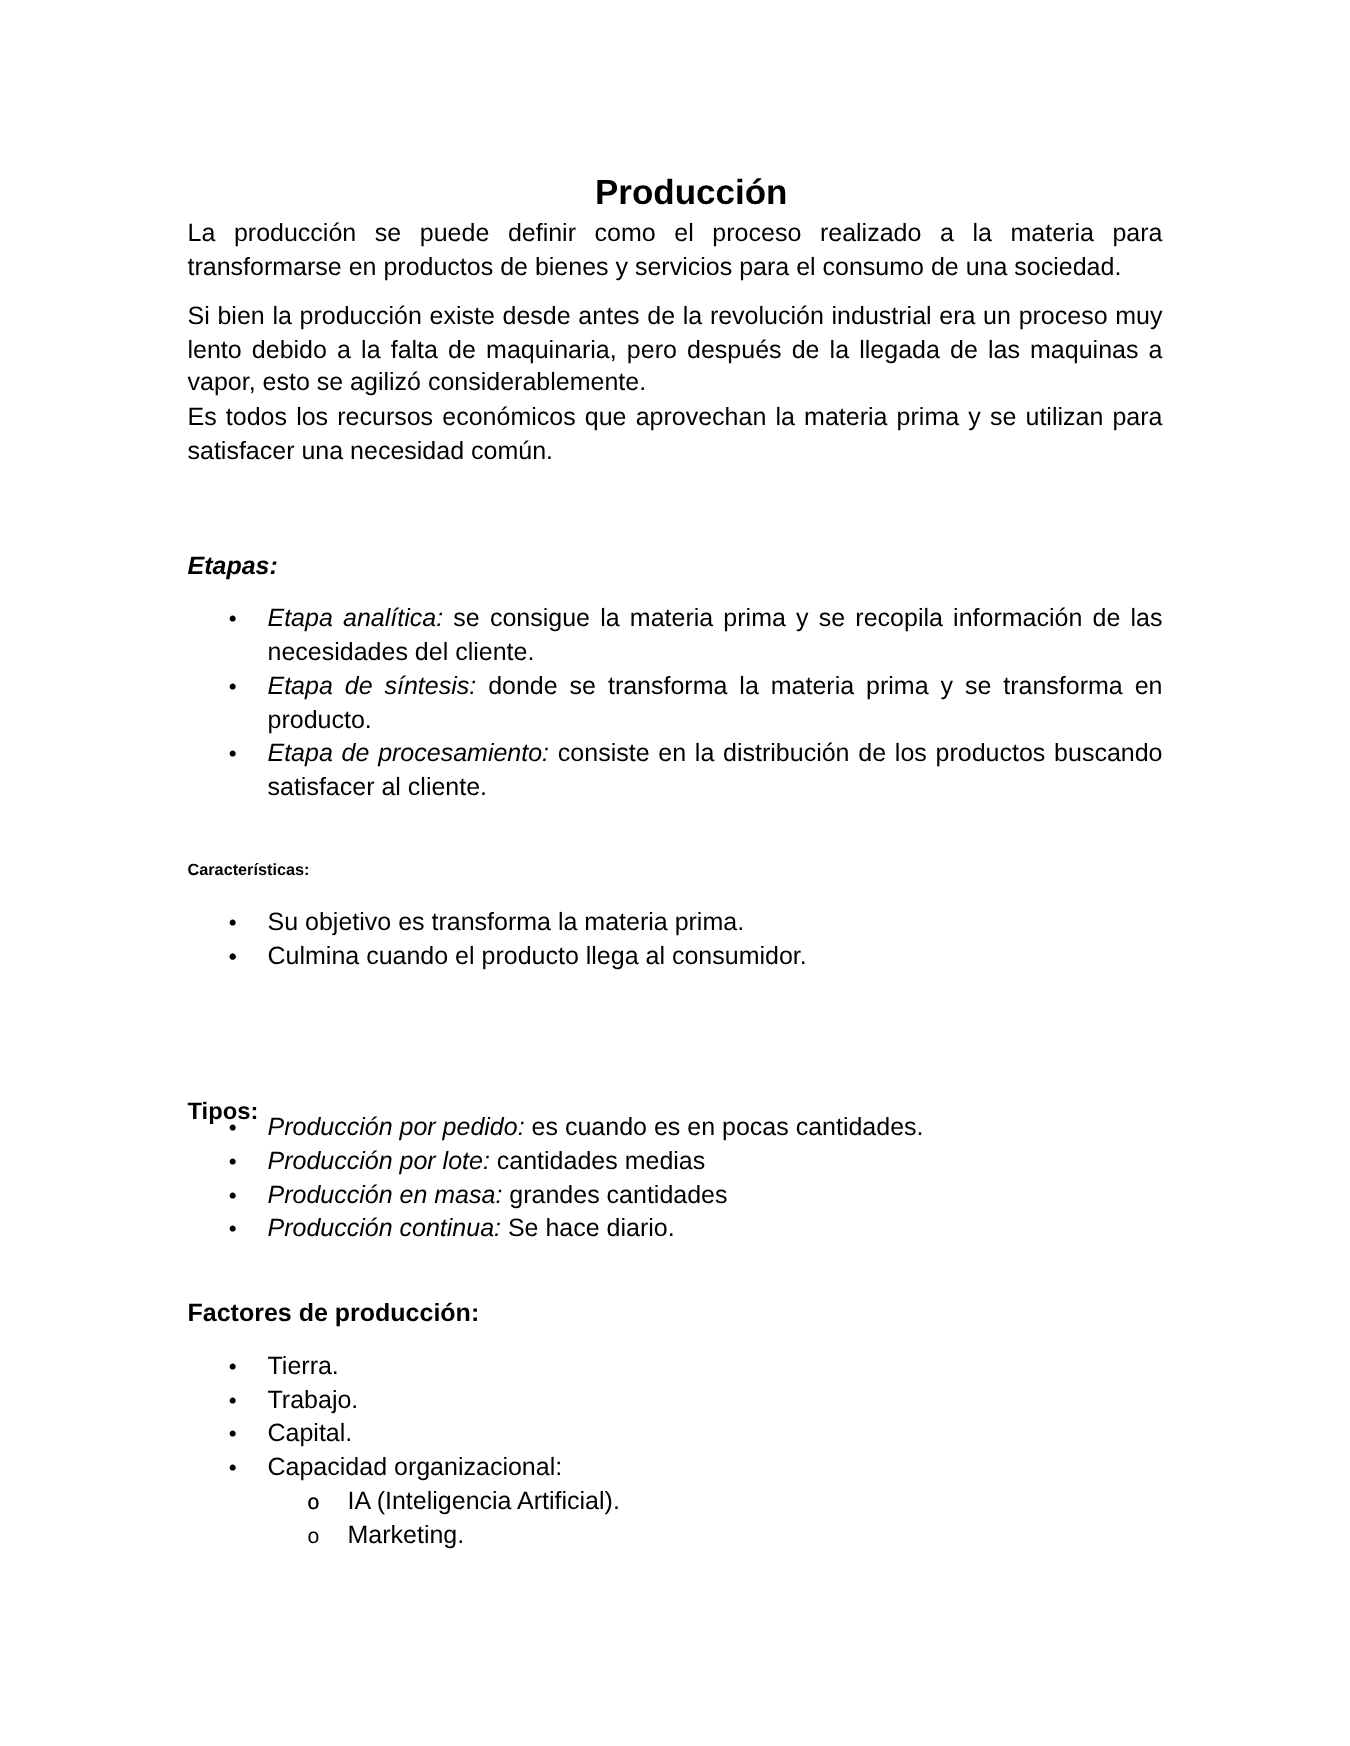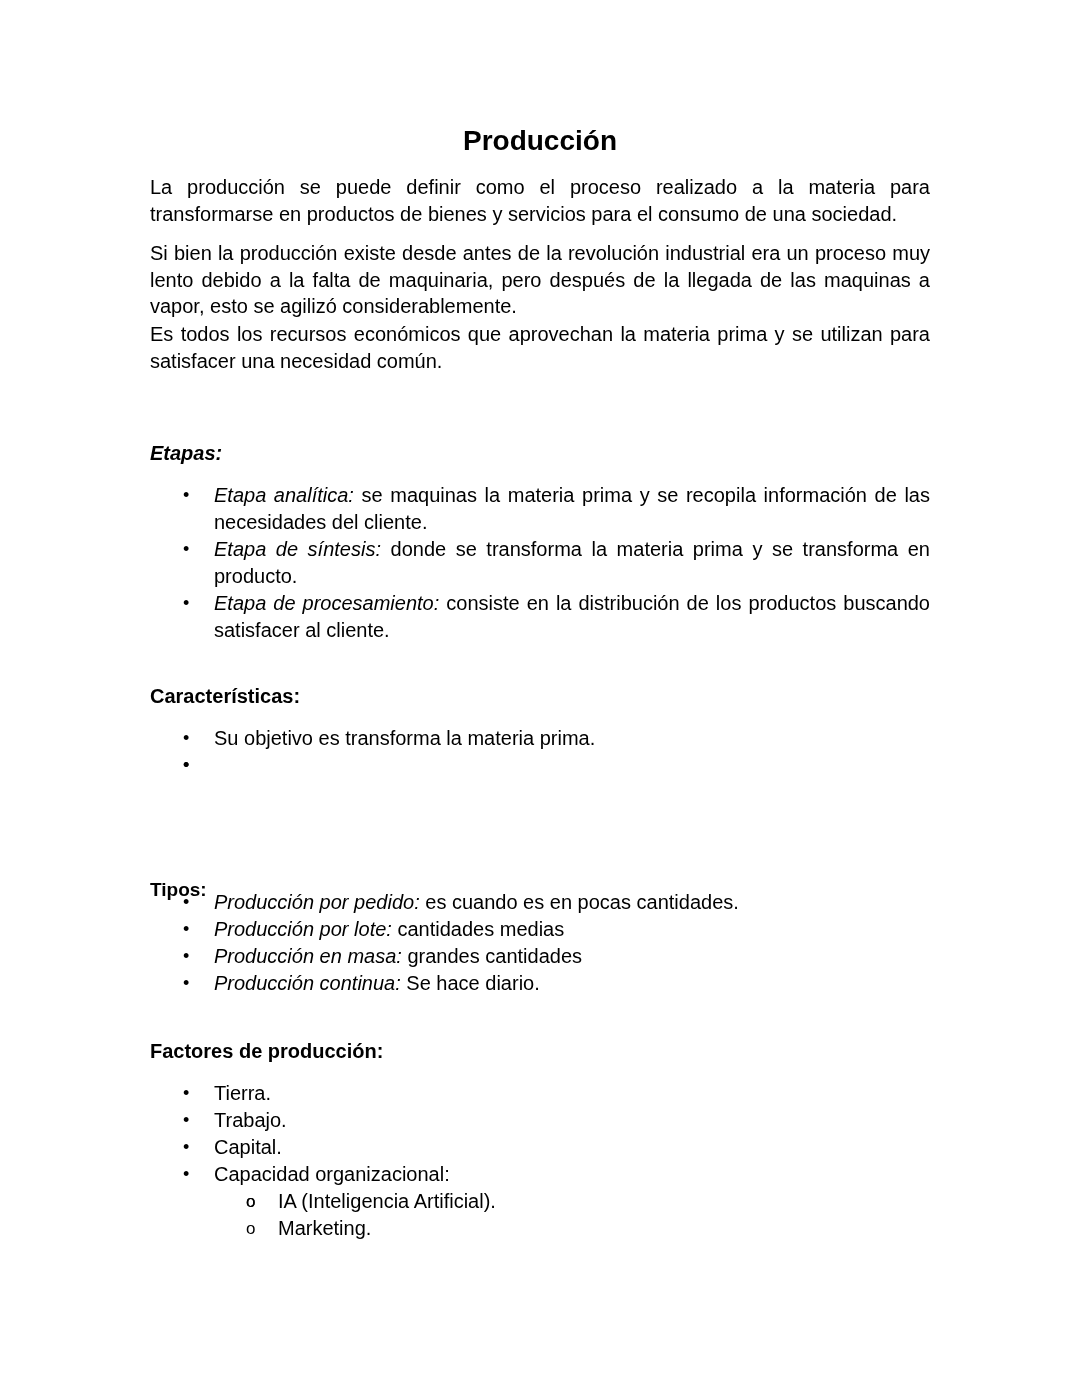--- a/index.html
+++ b/index.html
@@ -4,21 +4,21 @@
   <style>
     html, body { margin: 0; padding: 0; background: #ffffff; }
     body {
       width: 1080px; height: 1397px; position: relative; overflow: hidden;
       font-family: "Liberation Sans", sans-serif; color: #000;
       font-size: 20px;
     }
     .page { position: absolute; left: 150px; top: 0; width: 780px; }
     .title {
       position: absolute; top: 124px; left: 0; width: 780px; text-align: center;
-      font-weight: bold; font-size: 28px; line-height: 34px; margin: 0;
+      font-weight: bold; font-size: 28px; line-height: 34px; margin: 13px;
     }
     .para {
       position: absolute; left: 0; width: 780px; margin: 0;
       text-align: justify; text-align-last: left; line-height: 26.5px;
     }
     .heading {
       position: absolute; left: 0; margin: 0; font-weight: bold; line-height: 26px;
     }
     ul.list {
       position: absolute; left: 0; width: 780px; margin: 0; padding: 0; list-style: none;
@@ -43,43 +43,44 @@
   <h1 class="title">Producción</h1>
 
   <p class="para" style="top:174px;">La producción se puede definir como el proceso realizado a la materia para transformarse en productos de bienes y servicios para el consumo de una sociedad.</p>
   <p class="para" style="top:240px;">Si bien la producción existe desde antes de la revolución industrial era un proceso muy lento debido a la falta de maquinaria, pero después de la llegada de las maquinas a vapor, esto se agilizó considerablemente.</p>
   <p class="para" style="top:321px;">Es todos los recursos económicos que aprovechan la materia prima y se utilizan para satisfacer una necesidad común.</p>
 
   <h2 class="heading" style="top:440px;font-size:20px;font-style:italic;">Etapas:</h2>
   <ul class="list" style="top:482px;">
     <li>
       <span class="bullet">•</span>
-      <span class="em">Etapa analítica:</span><span> se maquinas la materia prima y se recopila información de las necesidades del cliente.</span>
+      <span class="em">Etapa analítica:</span><span> se consigue la materia prima y se recopila información de las necesidades del cliente.</span>
     </li>
     <li>
       <span class="bullet">•</span>
       <span class="em">Etapa de síntesis:</span><span> donde se transforma la materia prima y se transforma en producto.</span>
     </li>
     <li>
       <span class="bullet">•</span>
       <span class="em">Etapa de procesamiento:</span><span> consiste en la distribución de los productos buscando satisfacer al cliente.</span>
     </li>
   </ul>
 
-  <h2 class="heading" style="top:683px;font-size:20px;">Características:</h2>
+  <h2 class="heading" style="top:683px;font-size:13px;">Características:</h2>
   <ul class="list" style="top:725px;">
     <li>
       <span class="bullet">•</span>
       <span>Su objetivo es transforma la materia prima.</span>
     </li>
     <li>
       <span class="bullet">•</span>
     </li>
     <li>
       <span class="bullet">•</span>
+      <span>Culmina cuando el producto llega al consumidor.</span>
     </li>
   </ul>
 
   <h2 class="heading" style="top:877px;font-size:19px;">Tipos:</h2>
   <ul class="list" style="top:889px;">
     <li>
       <span class="bullet">•</span>
       <span class="em">Producción por pedido:</span><span> es cuando es en pocas cantidades.</span>
     </li>
     <li>

